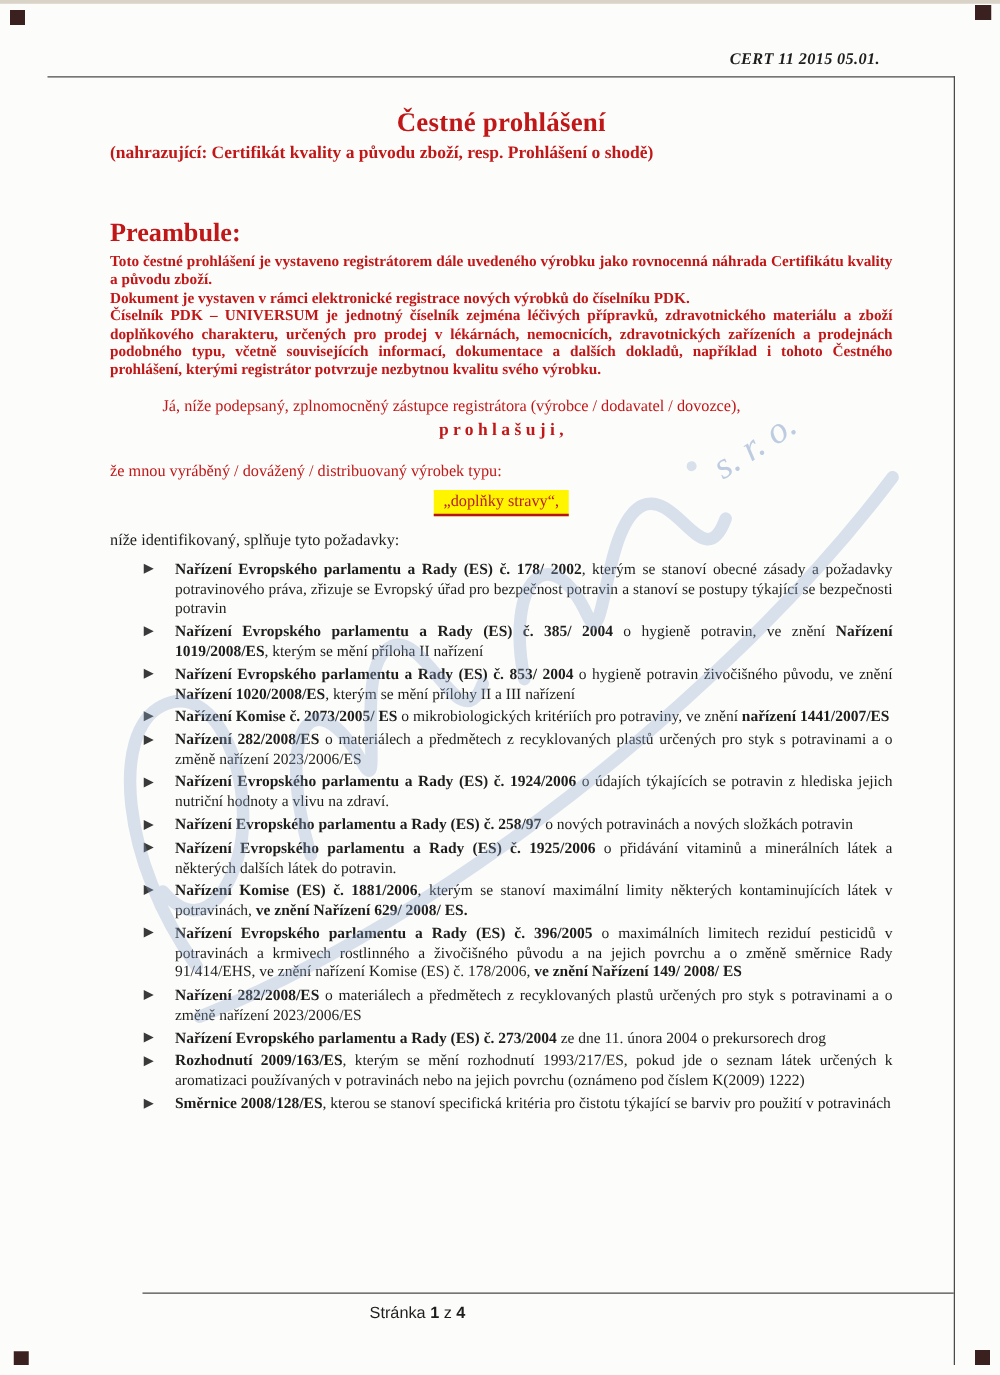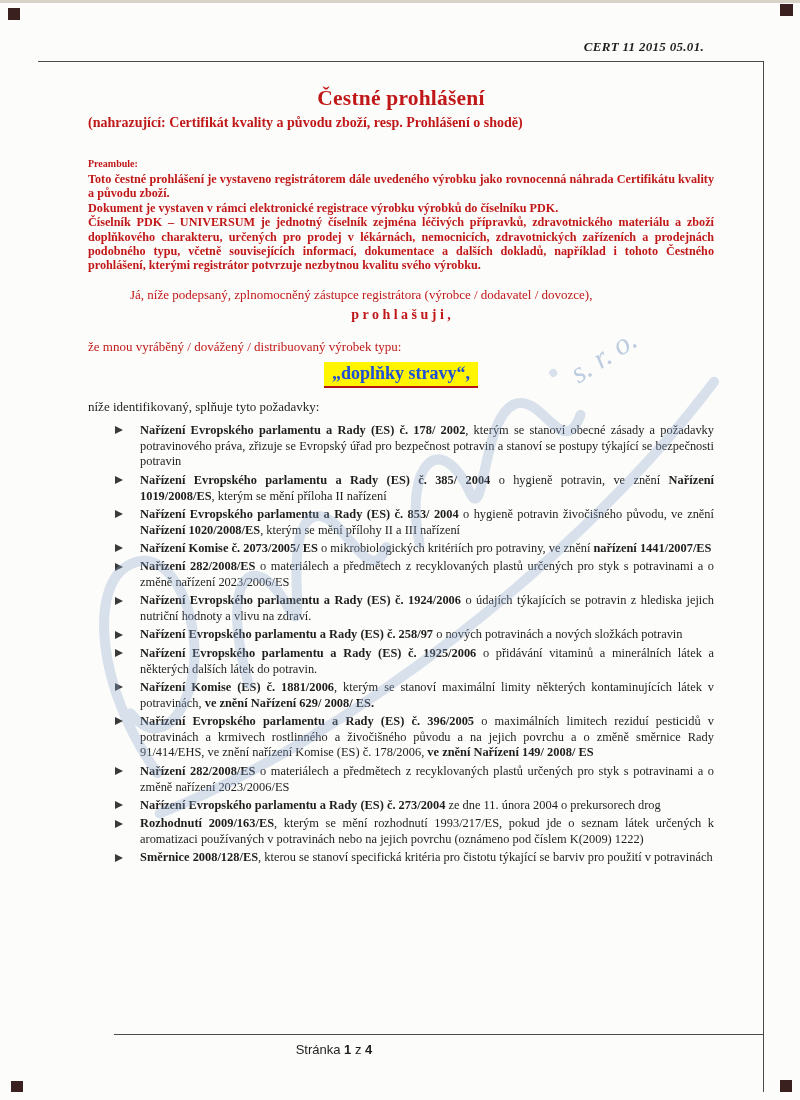--- a/index.html
+++ b/index.html
@@ -21,29 +21,29 @@
   .right-rule{position:absolute;top:61px;right:36px;width:1.4px;height:1031px;background:#4a4a4a;}
   .footer-rule{position:absolute;top:1034px;left:114px;width:649px;height:1.2px;background:#4a4a4a;}
   .footer{position:absolute;top:1042px;left:0;width:668px;text-align:center;
     font-family:"Liberation Sans","DejaVu Sans",sans-serif;font-size:13px;color:#1e1e1e;}
   .footer .b{font-weight:700;}
 
   .content{position:absolute;top:86px;left:88px;width:626px;z-index:2;}
   .red{color:var(--accent-red,#c01818);}
   .title{font-size:21.5px;font-weight:700;text-align:center;letter-spacing:.2px;}
   .subtitle{font-size:14px;font-weight:700;text-align:left;margin-top:4px;}
-  .preamble-heading{font-size:10px;font-weight:700;margin-top:27px;}
+  .preamble-heading{font-size:21px;font-weight:700;margin-top:43px;}
   .preamble{margin-top:3px;}
   .preamble p{font-size:12.2px;font-weight:700;line-height:14.4px;text-align:justify;color:var(--accent-red,#c01818);}
   .intro{margin-top:14px;padding-left:42px;font-size:13px;}
   .verb{margin-top:4px;text-align:center;font-size:14px;font-weight:700;}
   .product-line{margin-top:16px;font-size:13px;}
   .product-type-wrap{margin-top:7px;text-align:center;}
-  .product-type{display:inline-block;background:var(--highlight-yellow,#fff500);color:#1d4ed8;
-    font-size:18px;font-weight:700;padding:1px 8px 2px;border-bottom:2.5px solid #b51414;}
+  .product-type{display:inline-block;background:var(--highlight-yellow,#fff500);color:#b91c1c;
+    font-size:13px;font-weight:400;padding:1px 8px 2px;border-bottom:2.5px solid #b51414;}
   .req-intro{margin-top:11px;font-size:13px;}
   .req-list{list-style:none;margin-top:8px;padding-left:26px;}
   .req-list li{position:relative;padding-left:26px;margin-bottom:2.5px;font-size:12.4px;line-height:15.8px;text-align:justify;}
   .req-list .bullet{position:absolute;left:1px;top:3.5px;width:0;height:0;
     border-left:8px solid #3a3a3a;border-top:4.5px solid transparent;border-bottom:4.5px solid transparent;}
   .req-list .b{font-weight:700;}
 
   .watermark{position:absolute;left:0;top:0;z-index:3;pointer-events:none;}
 </style>
 </head>
@@ -74,21 +74,21 @@
   <div class="header-rule"></div>
   <div class="right-rule"></div>
 
   <div class="content">
     <h1 class="title red">Čestné prohlášení</h1>
     <div class="subtitle red">(nahrazující: Certifikát kvality a původu zboží, resp. Prohlášení o shodě)</div>
 
     <h2 class="preamble-heading red">Preambule:</h2>
     <div class="preamble">
         <p>Toto čestné prohlášení je vystaveno registrátorem dále uvedeného výrobku jako rovnocenná náhrada Certifikátu kvality a původu zboží.</p>
-        <p>Dokument je vystaven v rámci elektronické registrace výrobku výrobků do číselníku PDK.</p>
+        <p>Dokument je vystaven v rámci elektronické registrace nových výrobků do číselníku PDK.</p>
         <p>Číselník PDK – UNIVERSUM je jednotný číselník zejména léčivých přípravků, zdravotnického materiálu a zboží doplňkového charakteru, určených pro prodej v lékárnách, nemocnicích, zdravotnických zařízeních a prodejnách podobného typu, včetně souvisejících informací, dokumentace a dalších dokladů, například i tohoto Čestného prohlášení, kterými registrátor potvrzuje nezbytnou kvalitu svého výrobku.</p>
       </div>
 
     <p class="intro red">Já, níže podepsaný, zplnomocněný zástupce registrátora (výrobce / dodavatel / dovozce),</p>
     <p class="verb red">p r o h l a š u j i ,</p>
     <p class="product-line red">že mnou vyráběný / dovážený  / distribuovaný výrobek typu:</p>
 
     <div class="product-type-wrap">
       <span class="product-type">„doplňky stravy“,</span>
     </div>

